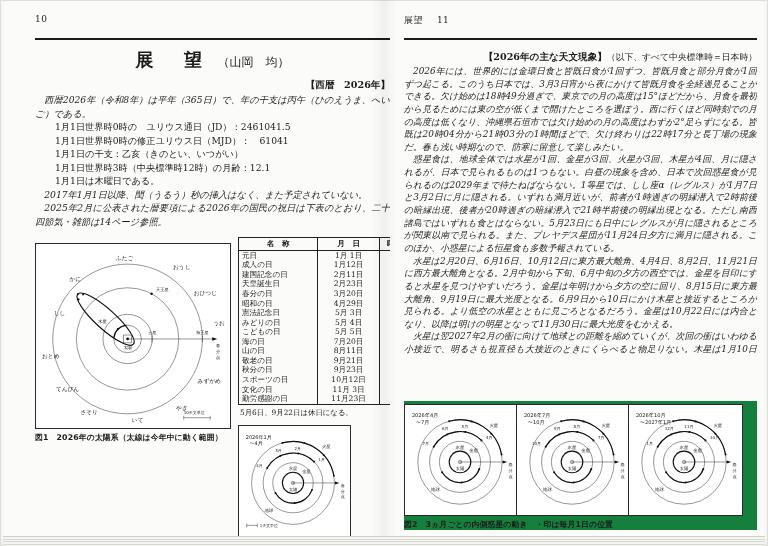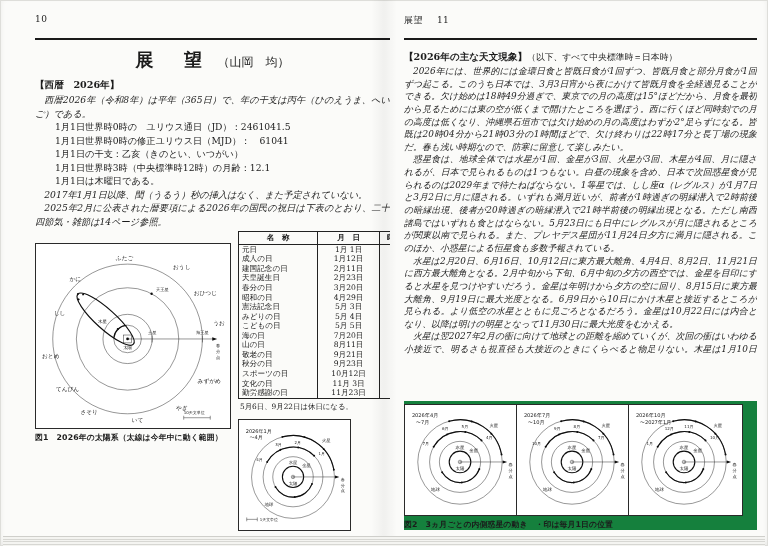--- a/index.html
+++ b/index.html
@@ -14,29 +14,29 @@
   .page{position:absolute;top:0;height:537px;overflow:hidden;}
   .page-left{left:35px;width:355px;}
   .page-right{left:404px;width:353px;}
   .pg-head{height:24px;padding-top:14px;font-size:9px;letter-spacing:.05em;}
   .pg-head.right{text-align:left;}
   .pg-head .sp{display:inline-block;width:14px;}
   .rule{height:2px;background:#1a1a1a;margin-bottom:4px;}
   .title-row{text-align:center;margin:8px 0 2px 0;}
   .title-main{font-size:18px;font-weight:bold;letter-spacing:.35em;}
   .title-author{font-size:12px;margin-left:4px;}
-  .s-head{font-size:9.6px;font-weight:bold;margin:7px 0 1px 0;}
+  .s-head{font-size:9.6px;font-weight:bold;margin:7px 0 1px 0;text-align:right;}
   .s-head .note{font-weight:normal;font-size:8.8px;}
   p.body{margin:0;font-size:9.2px;line-height:1.47;text-align:justify;font-style:italic;}
   .facts div{font-size:9.2px;line-height:1.47;margin-left:20px;}
   .cols{display:flex;margin-top:2px;}
   .col-l{width:204px;}
   .col-r{flex:1;margin-left:7px;}
   p.body.narrow{font-size:9.2px;}
-  table.hol{border-collapse:collapse;border:1px solid #222;width:172px;font-size:7.6px;line-height:1.26;margin-top:1px;}
+  table.hol{border-collapse:collapse;border:1px solid #222;width:172px;font-size:7.6px;line-height:1.26;margin-top:7px;}
   table.hol th{font-weight:bold;border-bottom:1px solid #222;padding:1px 2px;}
   table.hol td{padding:0 3px;}
   table.hol .c2{border-left:1px solid #222;text-align:center;}
   table.hol .c3{border-left:1px solid #222;text-align:center;}
   .tbl-note{font-size:7.4px;margin:3px 0 0 2px;}
   .figbox{border:1px solid #2a2a2a;background:#fff;margin-top:13px;}
   .figbox.f1{width:194px;}
   .panelbox{width:111px;border:1px solid #2a2a2a;background:#fff;margin-top:7px;}
   .caption{font-family:"DejaVu Sans","Liberation Sans",sans-serif;font-weight:bold;font-size:7.8px;margin-top:3px;letter-spacing:.02em;}
   .fig2-wrap{position:absolute;top:401px;left:0;width:353px;background:#15803d;padding-top:3px;}

